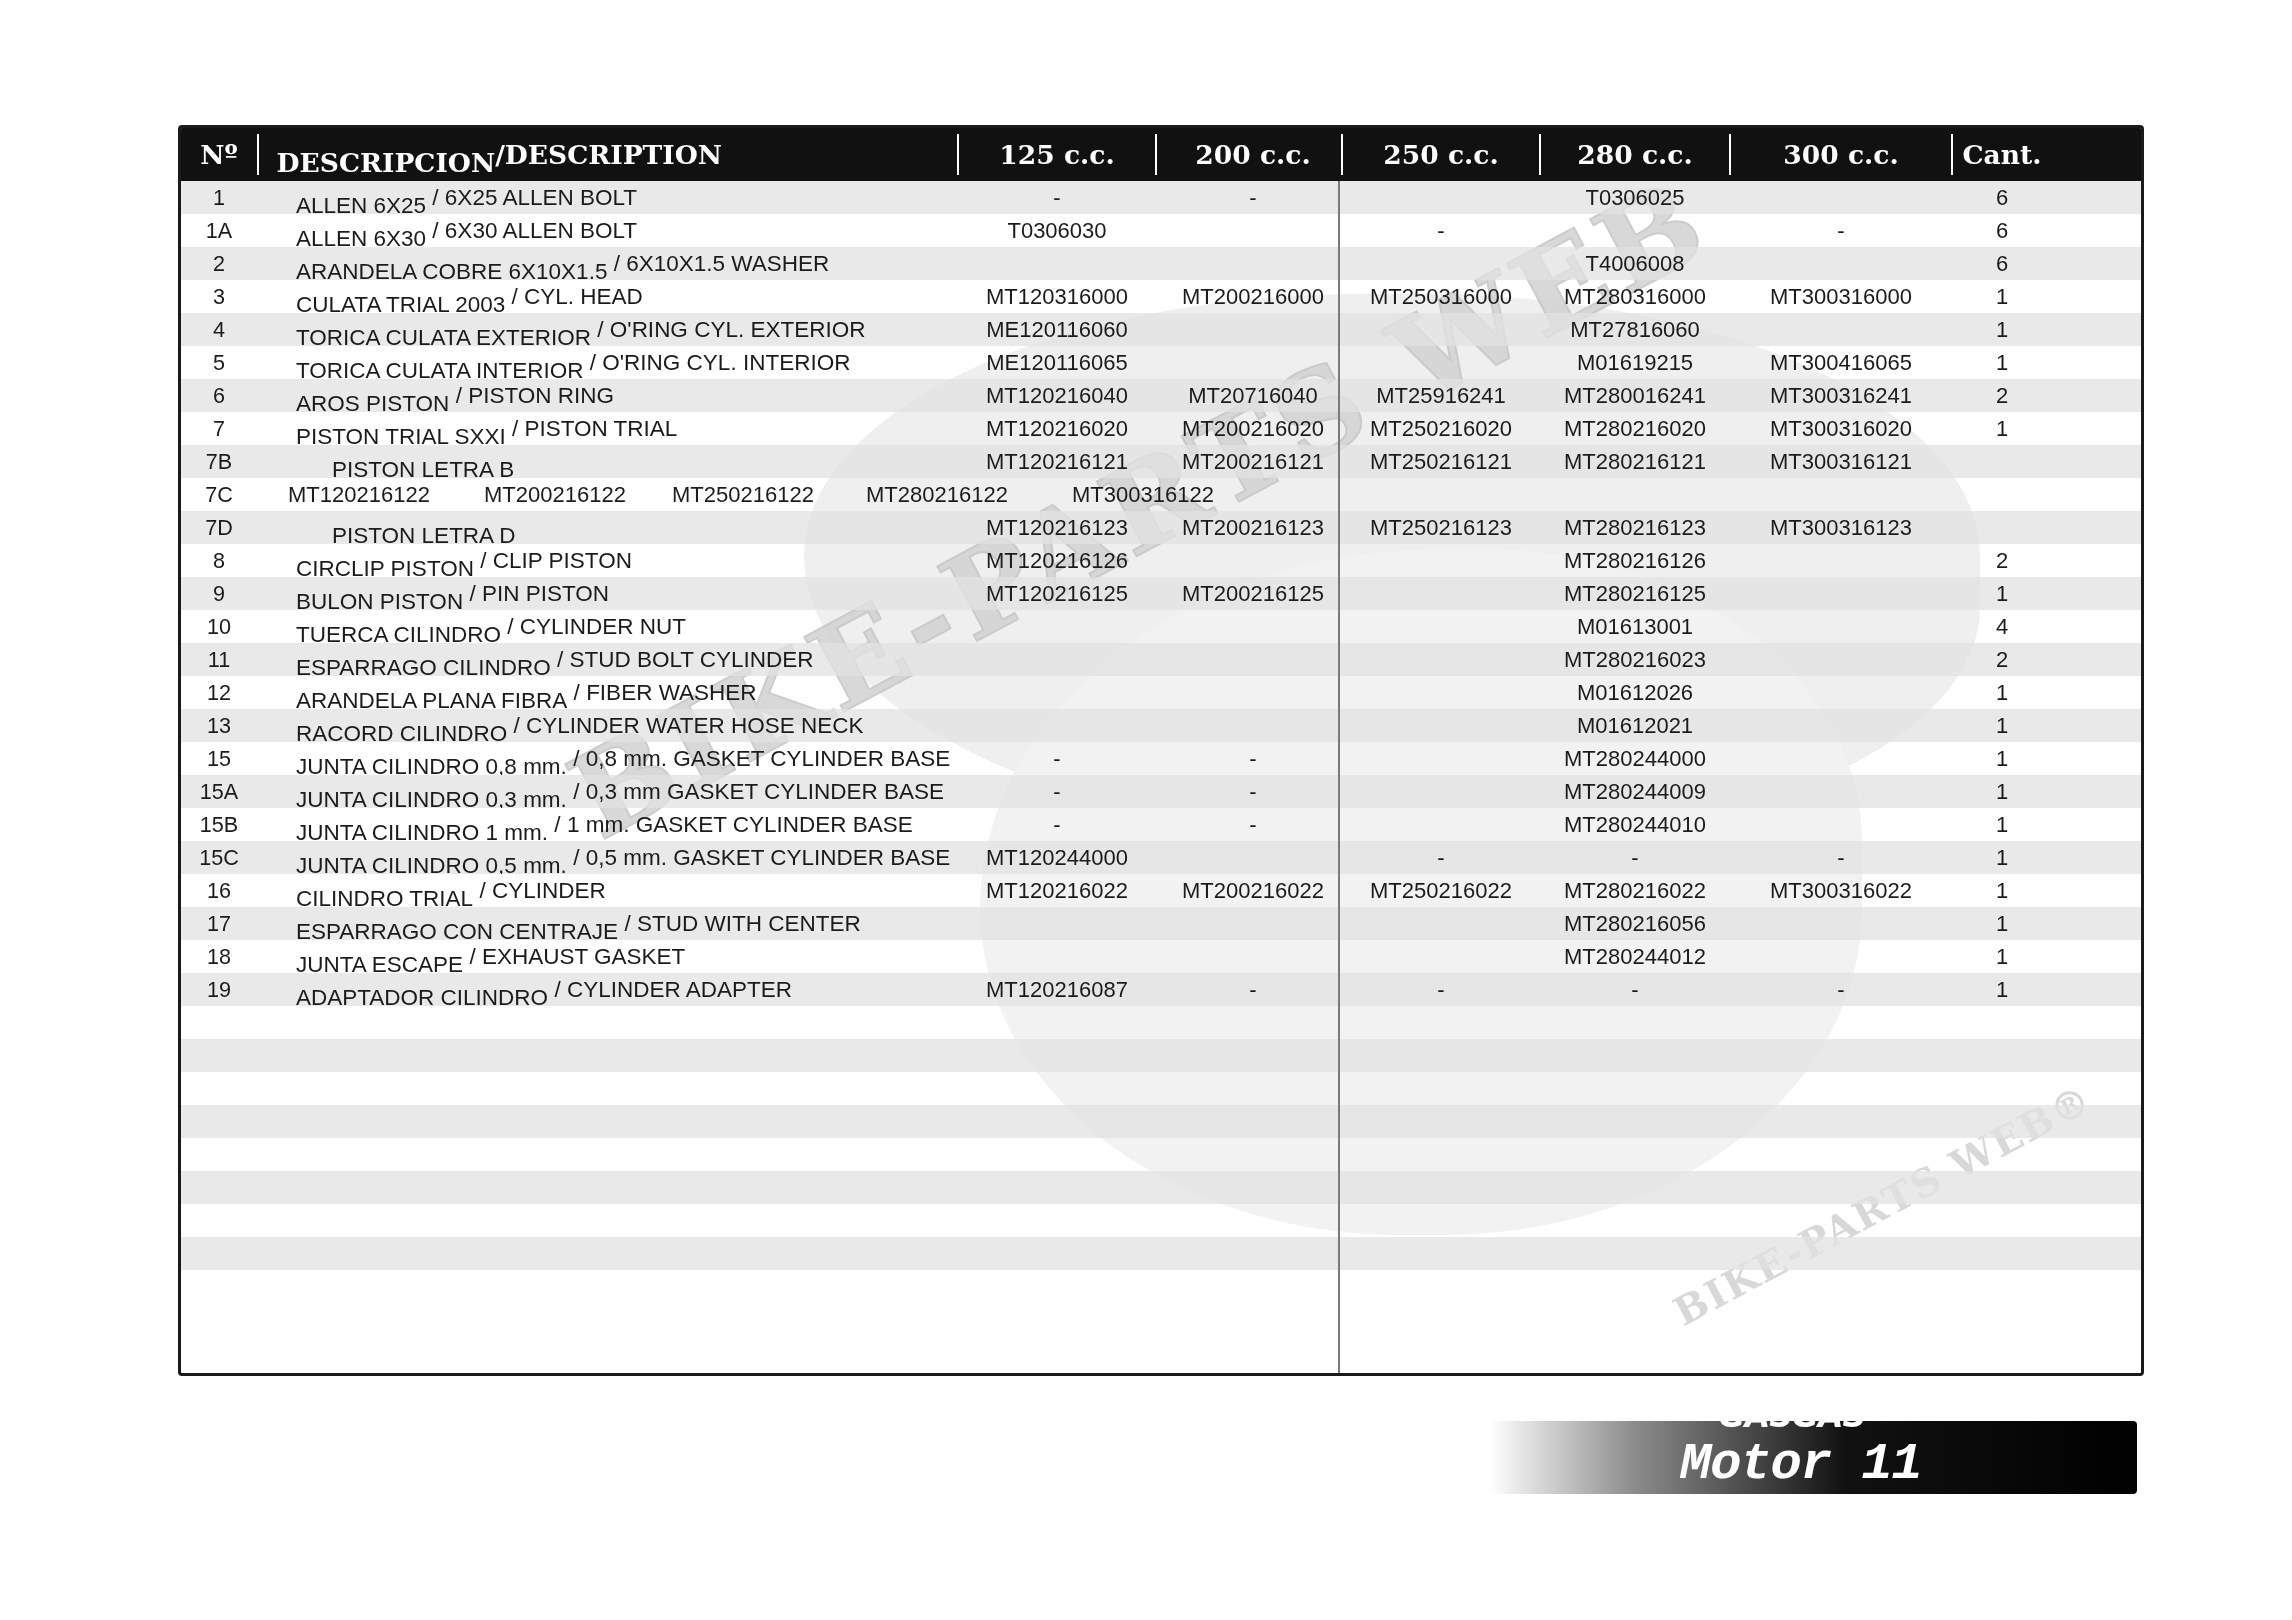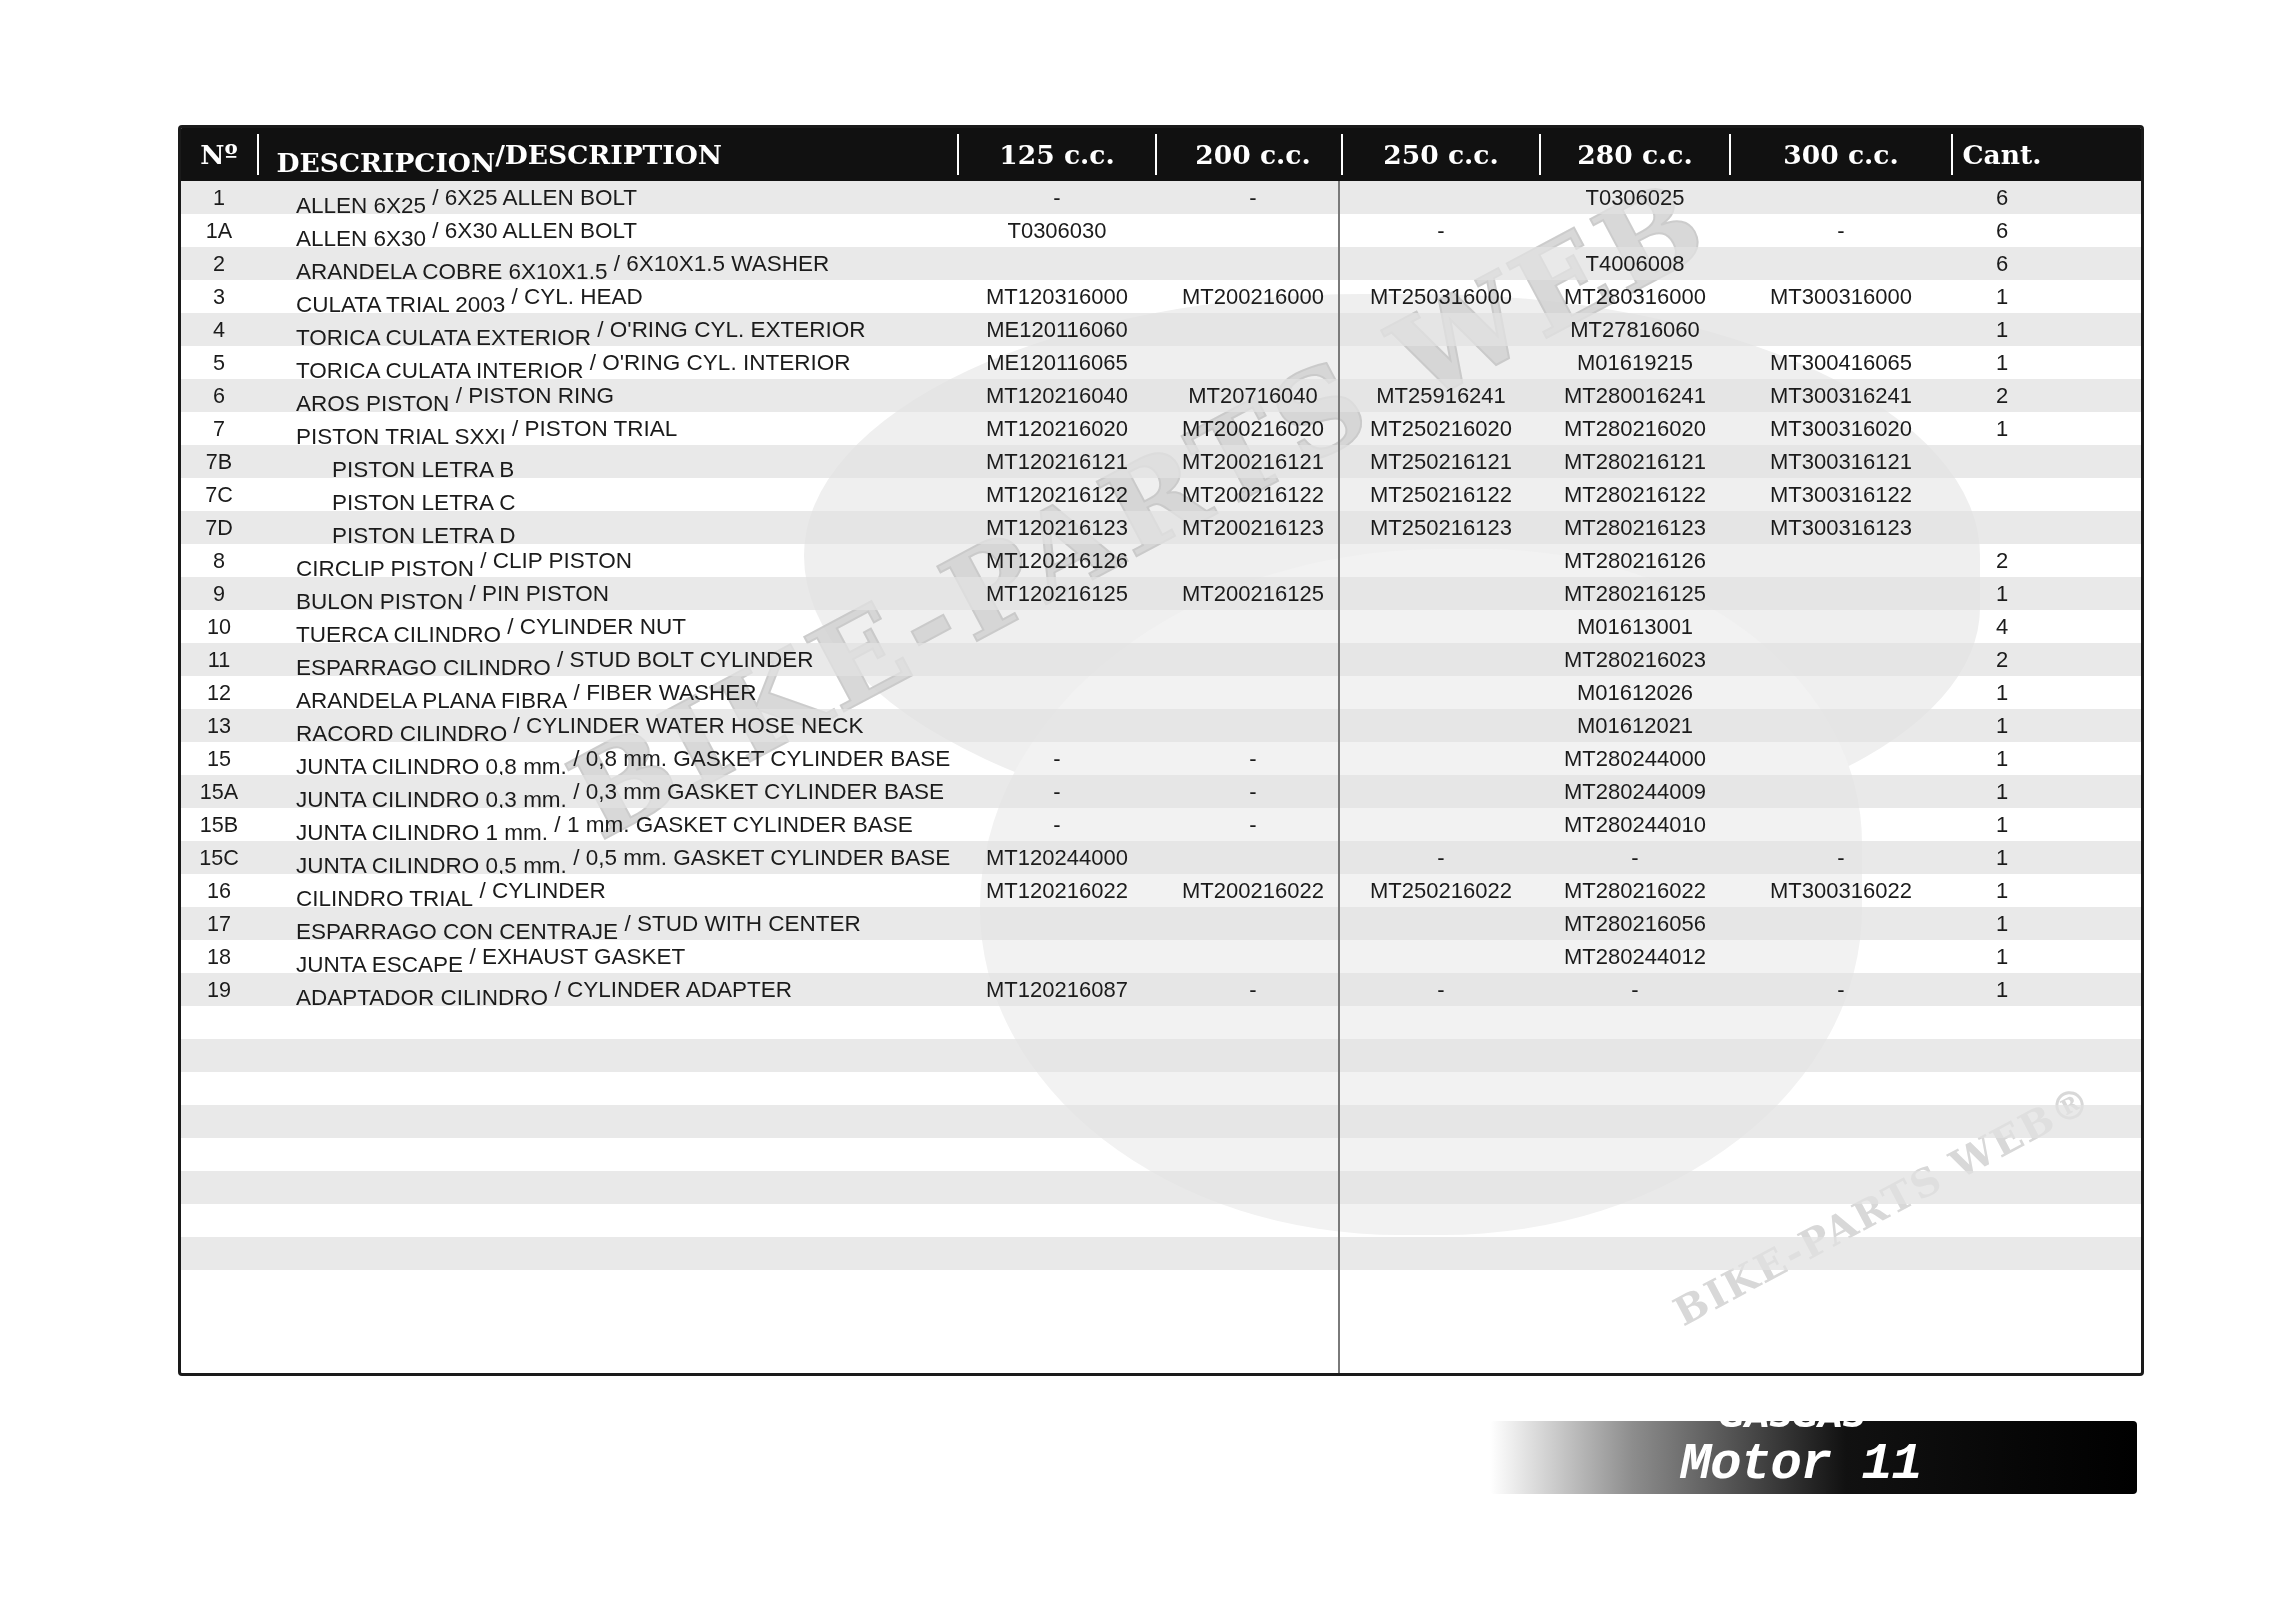--- a/index.html
+++ b/index.html
@@ -415,23 +415,20 @@
           <div class="sep"></div>
           <div class="cell c-280">MT280216121</div>
           <div class="sep"></div>
           <div class="cell c-300">MT300316121</div>
           <div class="sep"></div>
           <div class="cell c-cant"></div>
         </div>
         <div class="row">
           <div class="cell c-no">7C</div>
           <div class="sep"></div>
-          <div class="cell c-desc indent">
-            <span class="desc-es">PISTON LETRA C</span>
-          </div>
           <div class="sep"></div>
           <div class="cell c-125">MT120216122</div>
           <div class="sep"></div>
           <div class="cell c-200">MT200216122</div>
           <div class="sep"></div>
           <div class="cell c-250">MT250216122</div>
           <div class="sep"></div>
           <div class="cell c-280">MT280216122</div>
           <div class="sep"></div>
           <div class="cell c-300">MT300316122</div>

